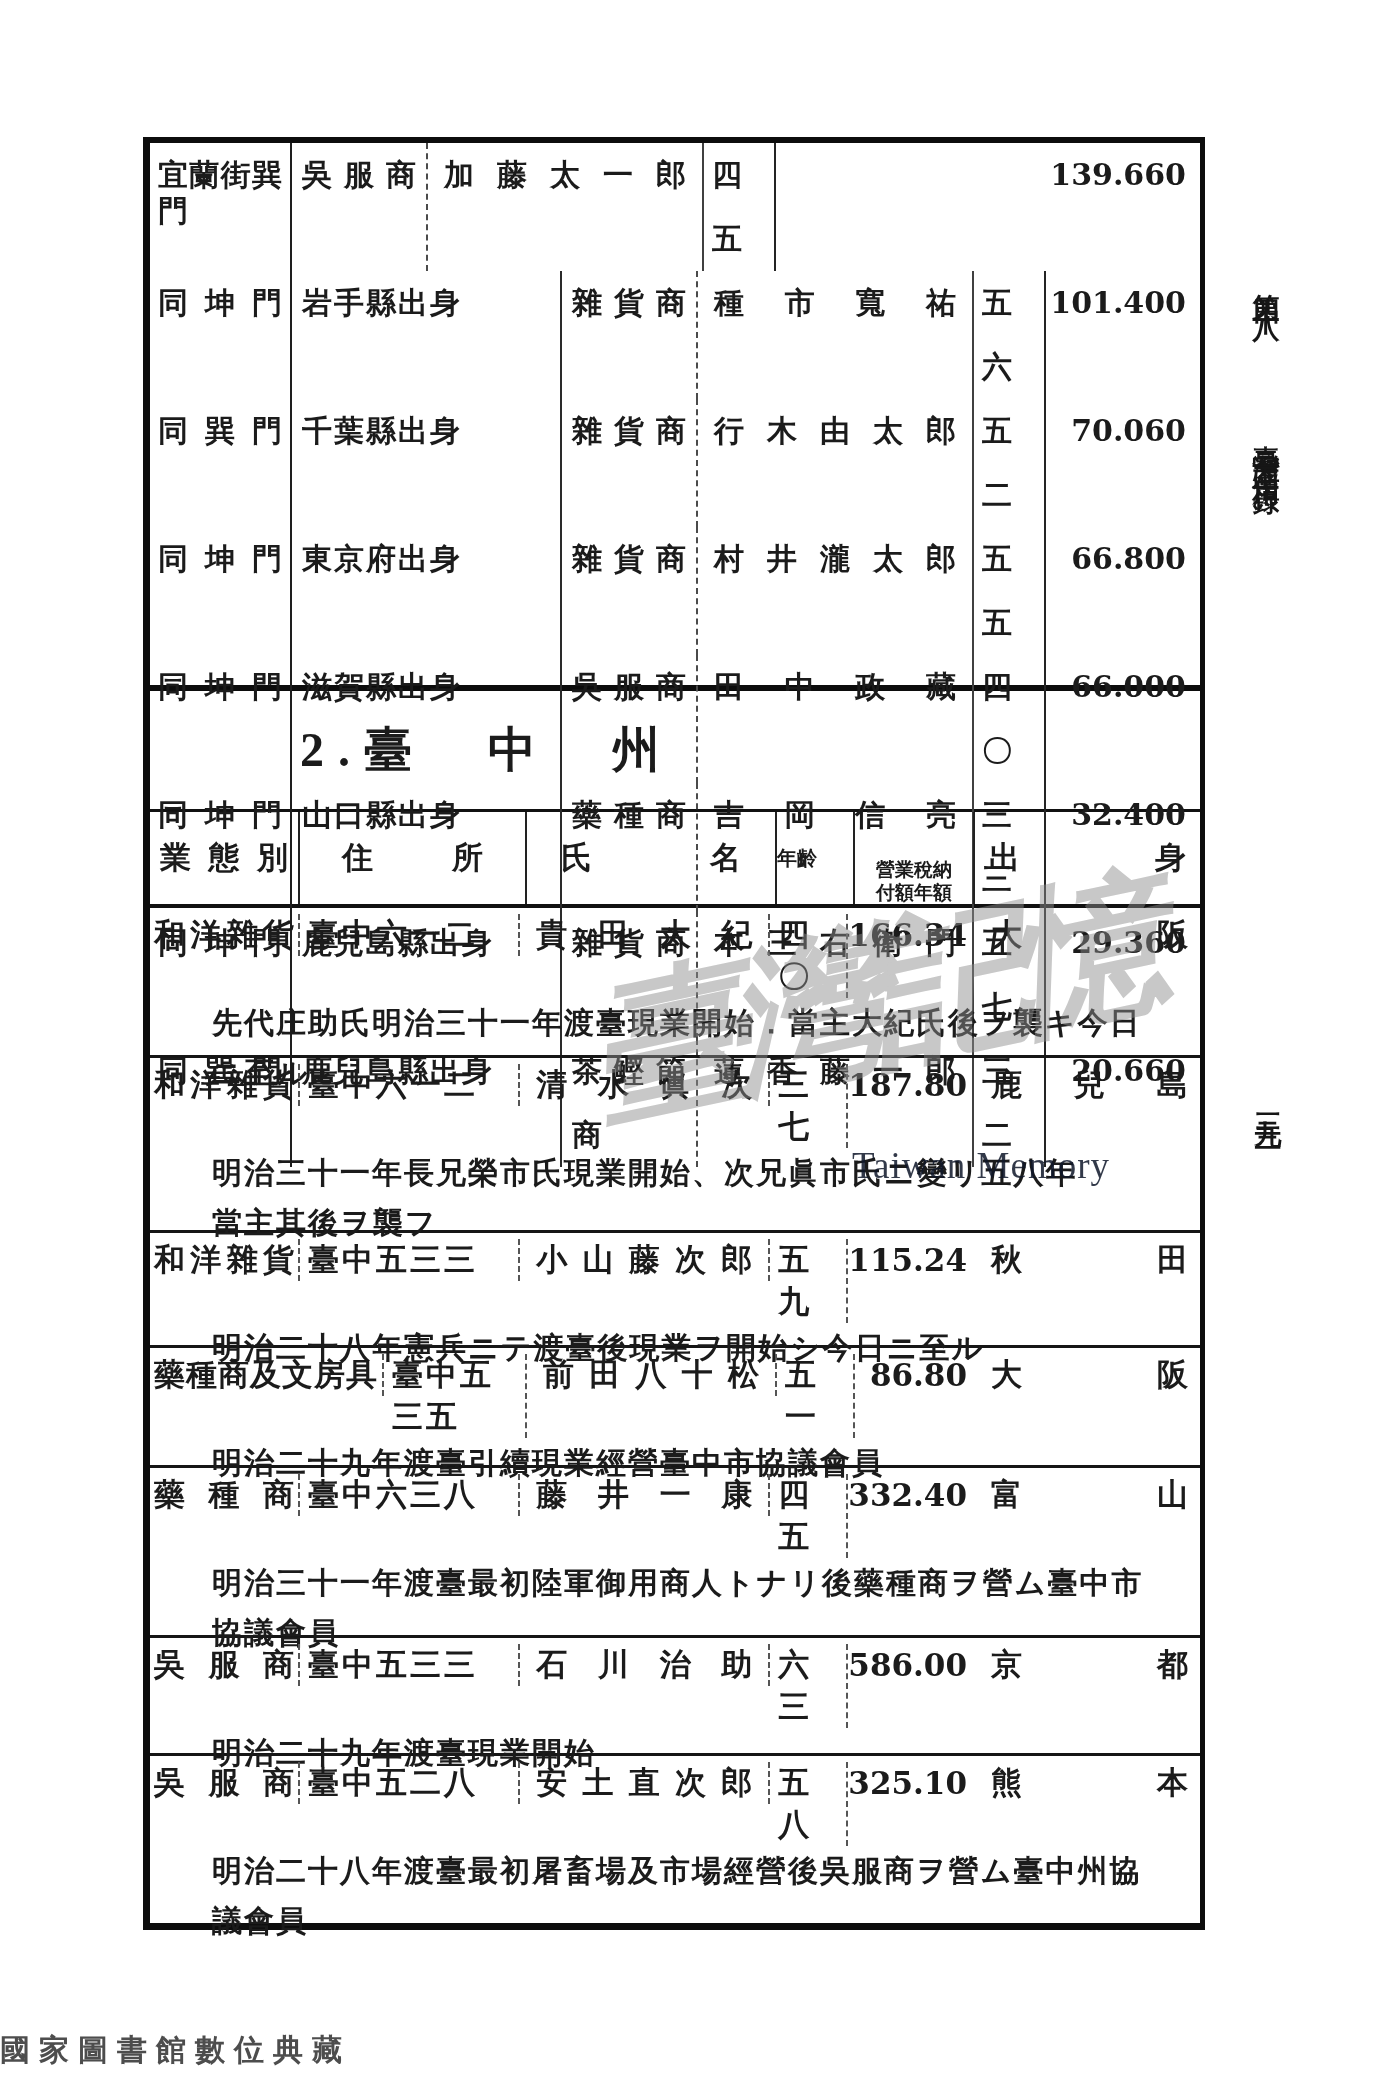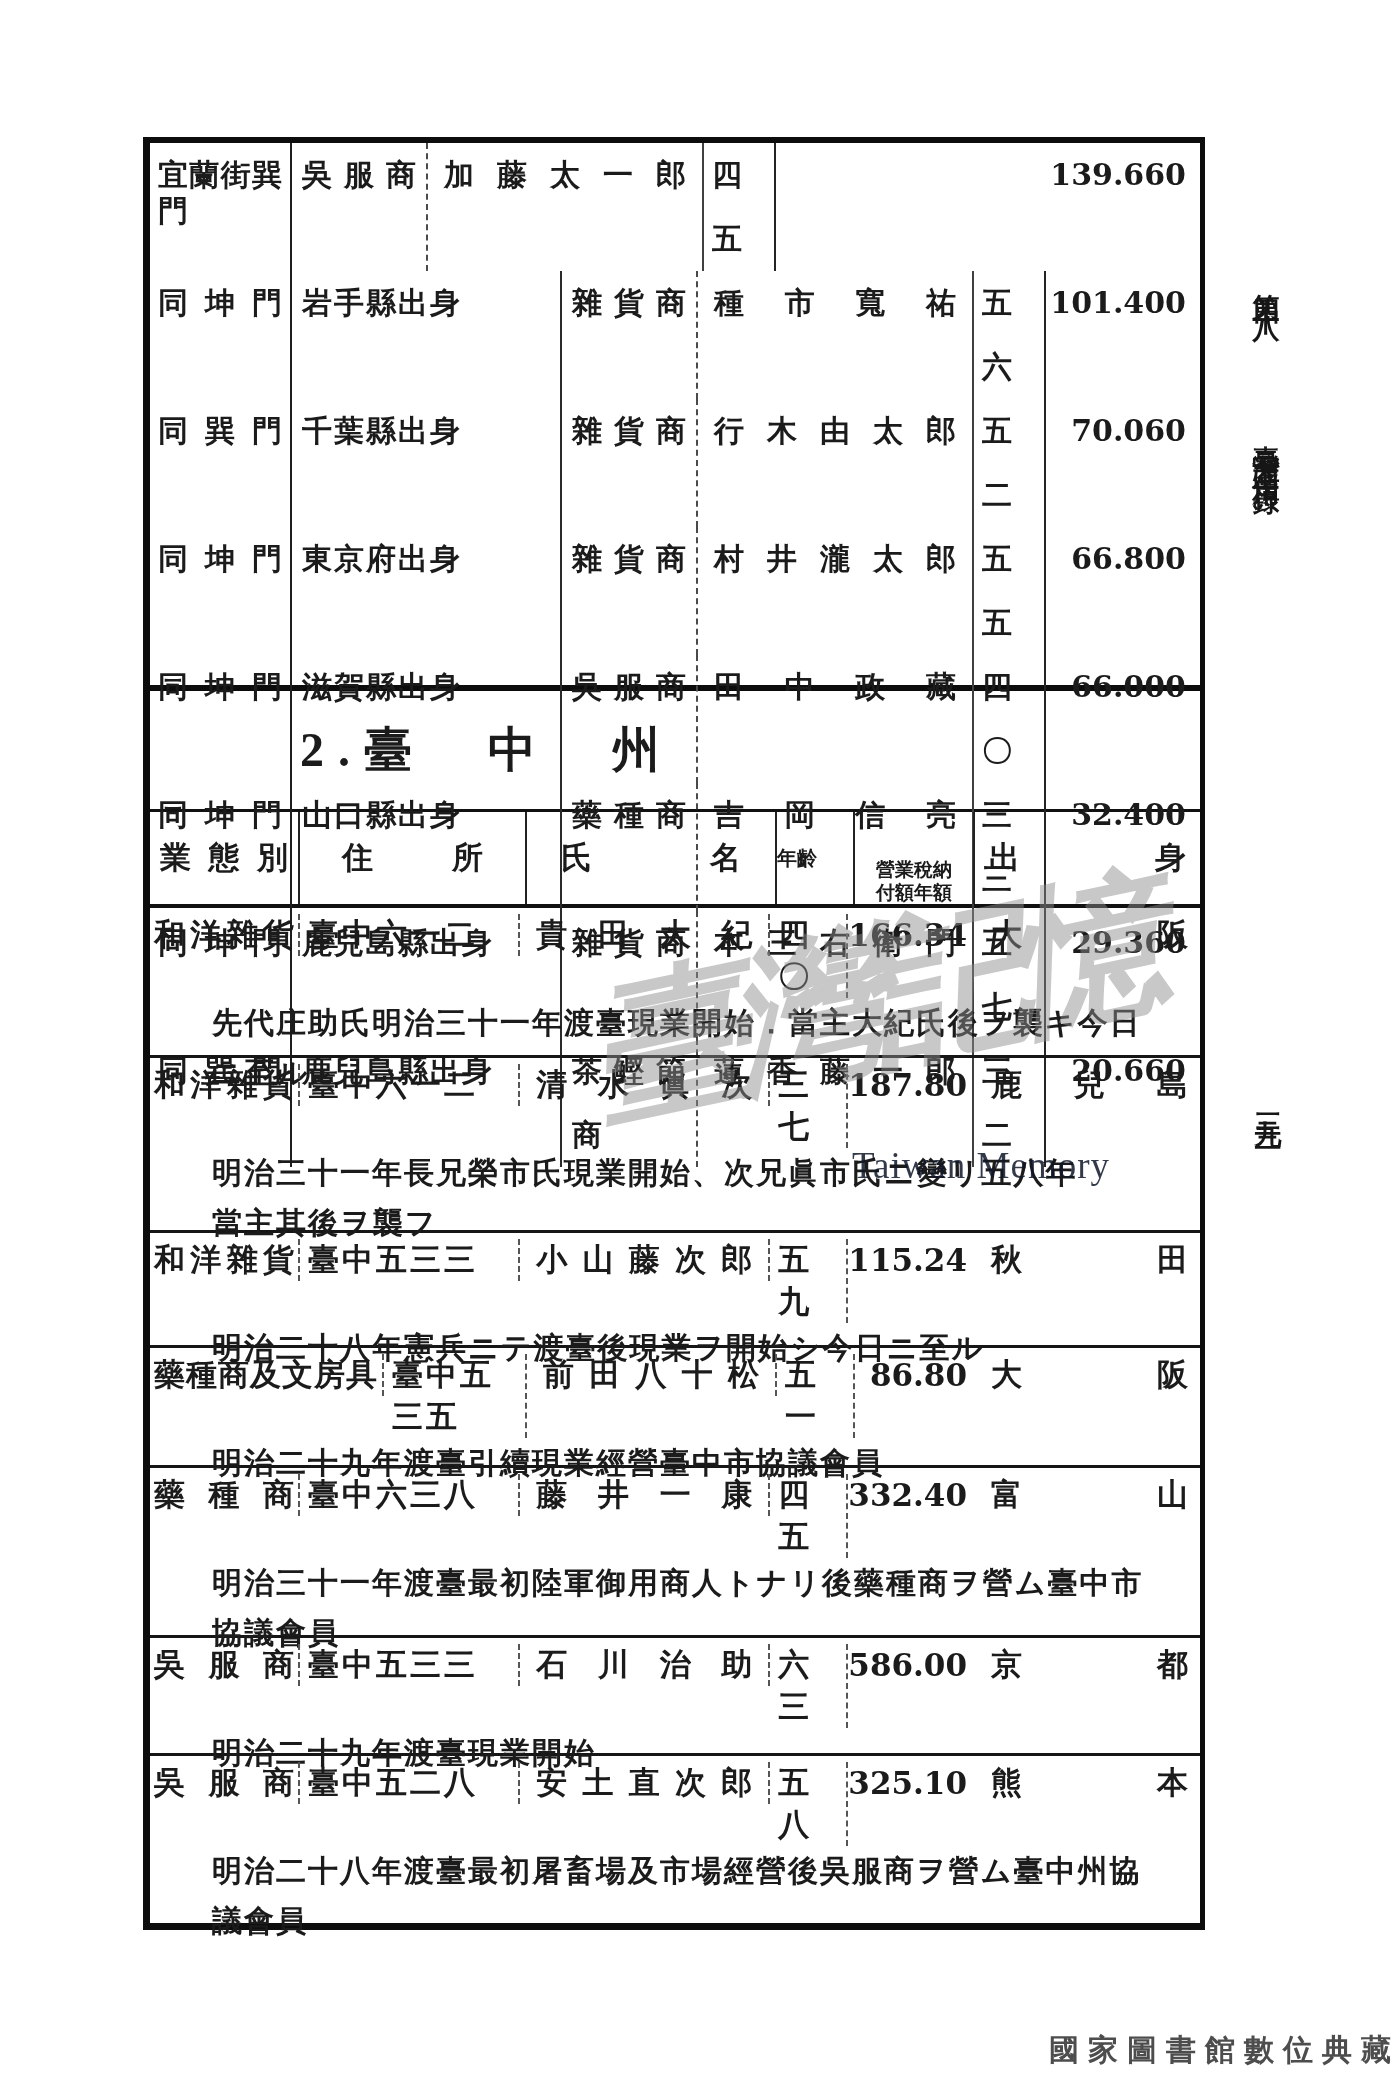--- a/index.html
+++ b/index.html
@@ -77,21 +77,21 @@
   .page-number{left:1252px;top:1092px;}
 
   
   .wm-cjk{position:absolute;left:585px;top:895px;font-size:158px;color:#8d8d8d;opacity:.48;
           transform:rotate(-12deg);font-style:italic;letter-spacing:-16px;white-space:nowrap;
           z-index:6;pointer-events:none;font-weight:700;}
   .wm-latin{position:absolute;left:852px;top:1144px;font-size:37px;color:#0f172a;opacity:.85;
             z-index:6;pointer-events:none;font-weight:400;letter-spacing:1px;}
 
   
-  .footer{position:absolute;left:0;right:0;top:2030px;text-align:right;font-size:30px;
+  .footer{position:absolute;left:0;right:0;top:2030px;text-align:left;font-size:30px;
           color:#4d4d4d;letter-spacing:9px;}
 </style>
 </head>
 <body>
 
 <div class="page">
 
   <div class="frame">
 
     <div class="top-table">

